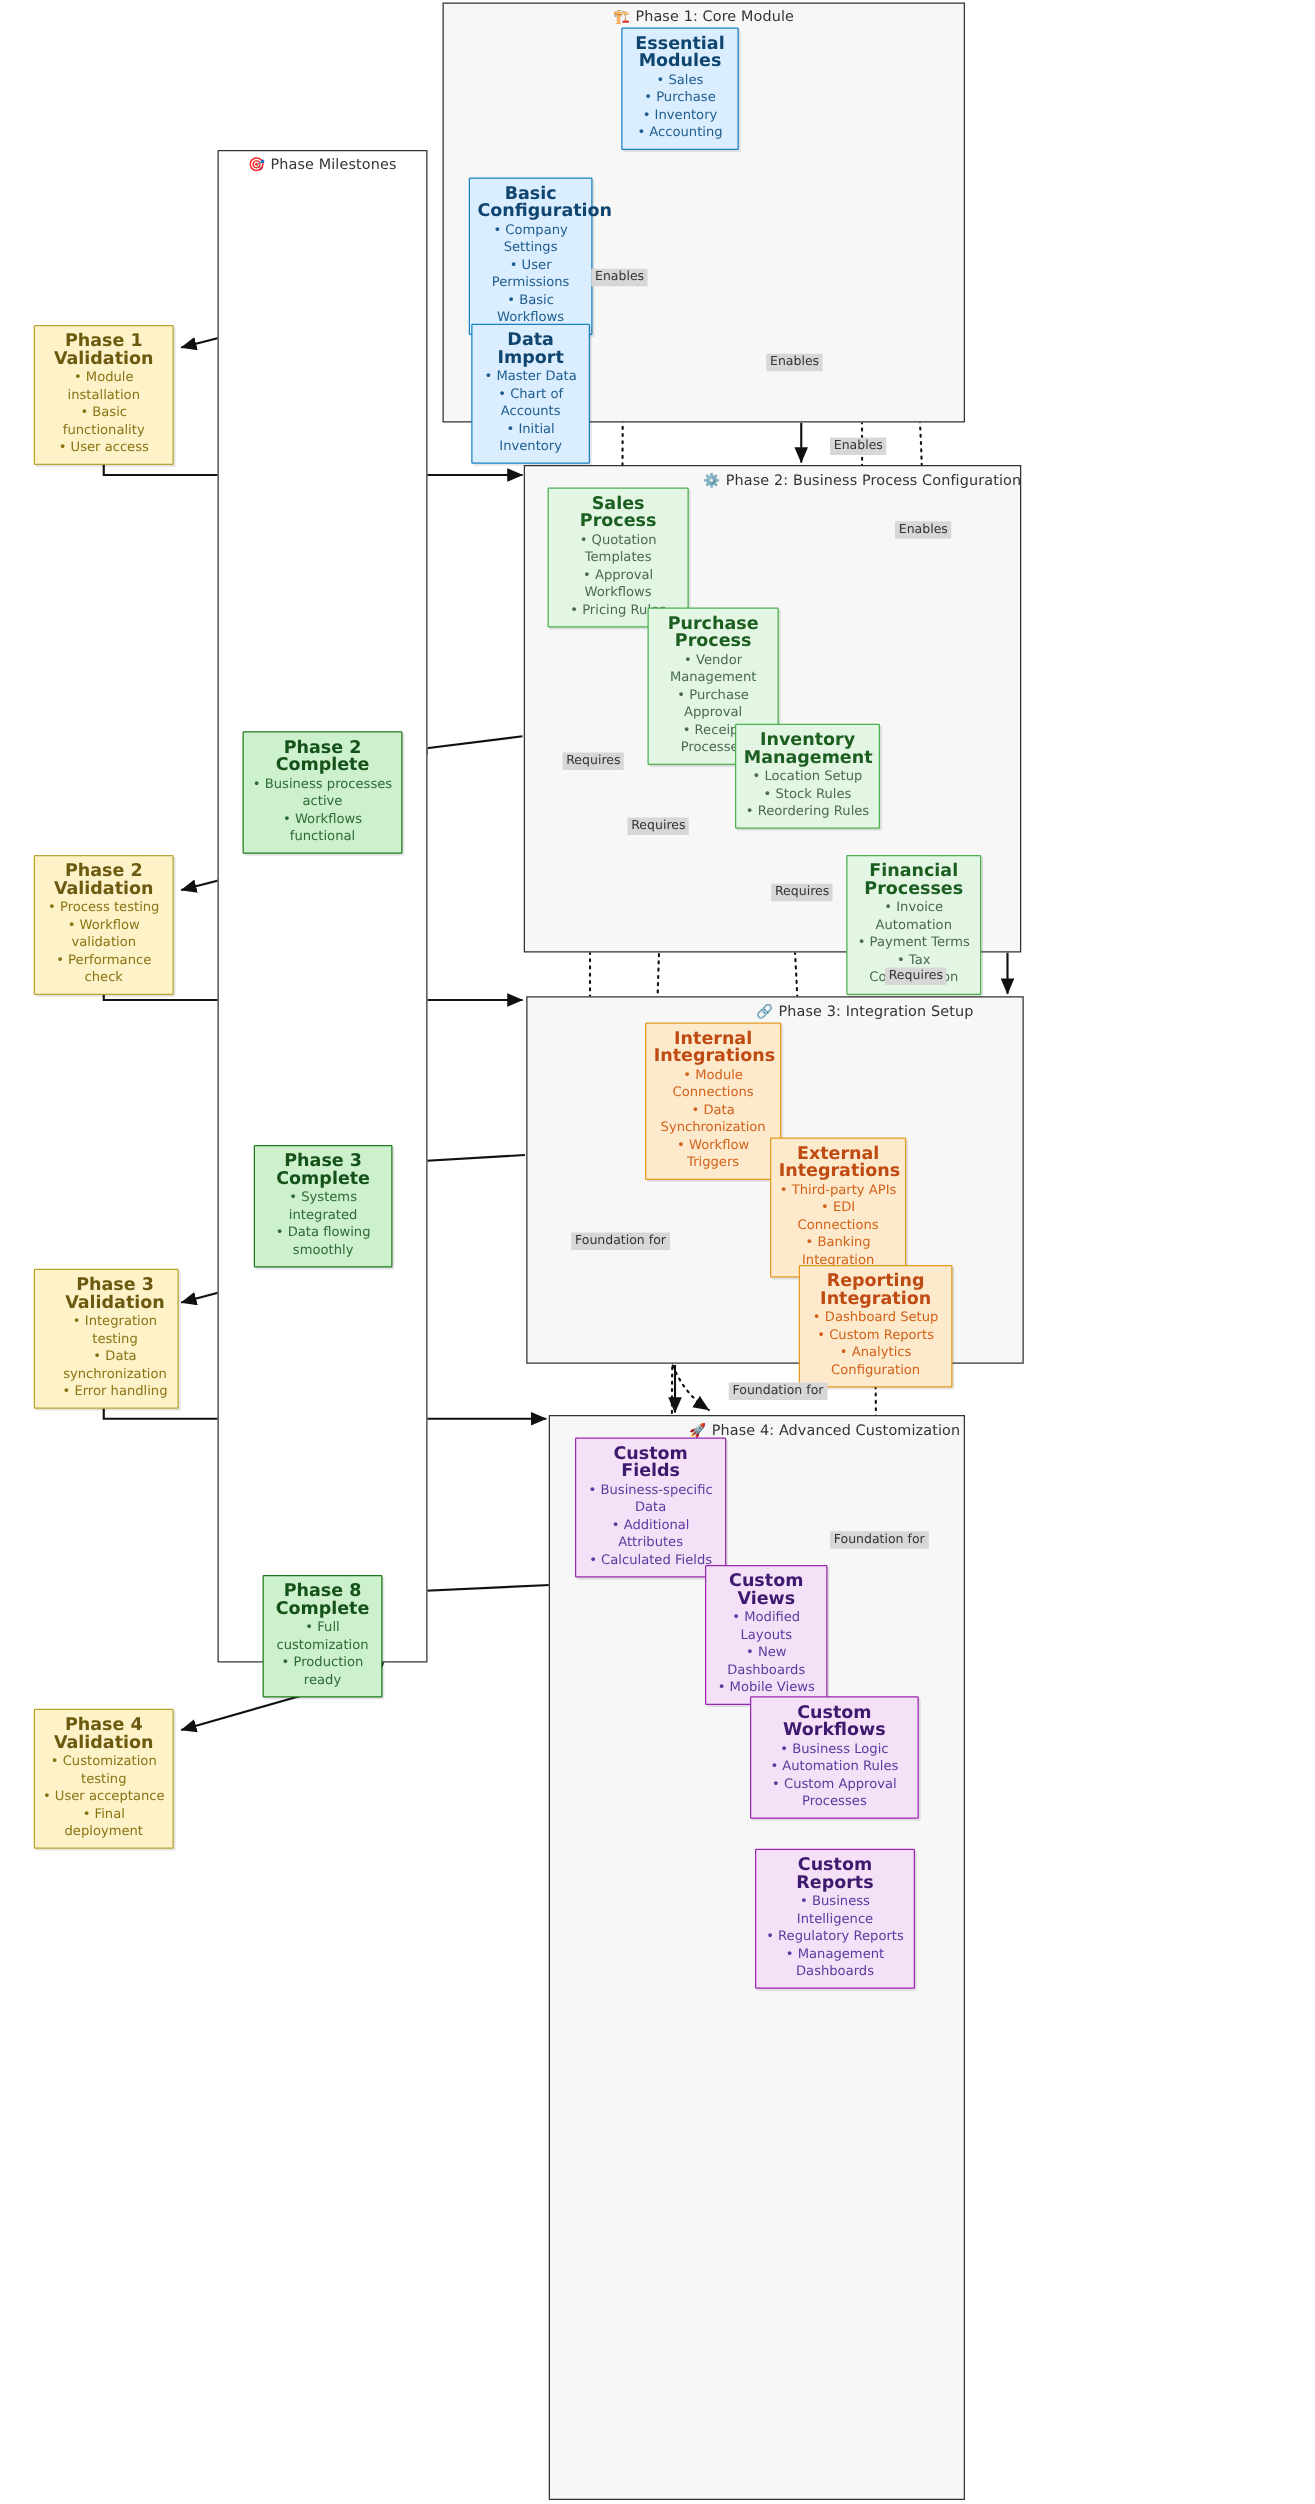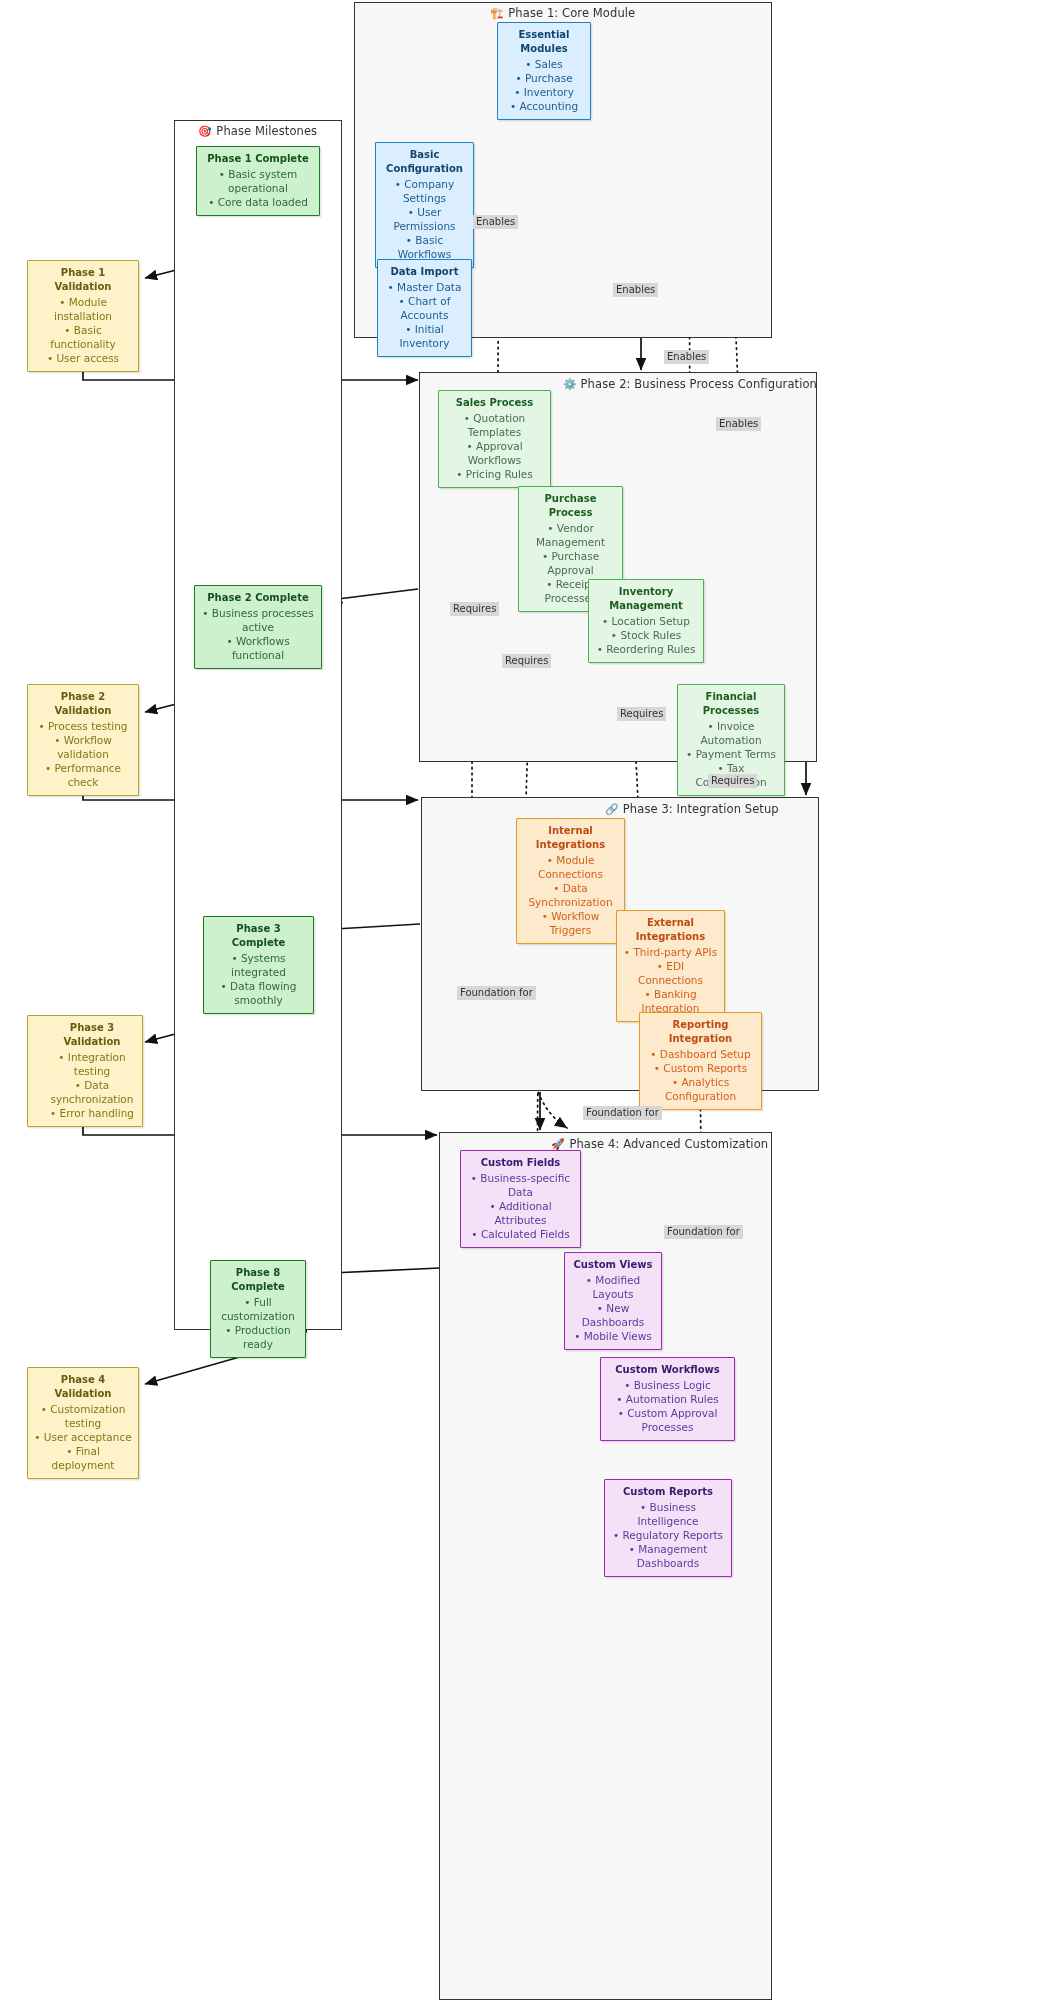--- a/index.html
+++ b/index.html
@@ -11,21 +11,21 @@
   .sub{position:absolute;box-sizing:border-box;border:1.4px solid #333;background:#f7f7f7;}
   .sub.plain{background:#ffffff;padding-left:18px;}
   .sub-title{position:absolute;top:5px;width:100%;text-align:center;font-size:11.5px;color:#333;
              letter-spacing:.1px;line-height:13px;}
   .sub-title .emj{font-size:11px;}
 
   
   .node{position:absolute;box-sizing:border-box;border-width:1.6px;border-style:solid;
         text-align:center;padding:5px 6px 6px 6px;border-radius:1px;
         box-shadow:1.5px 1.5px 0 rgba(0,0,0,.10);}
-  .node .t{font-weight:bold;font-size:10px;line-height:14px;margin-bottom:1px;}
+  .node .t{font-weight:bold;font-size:14px;line-height:14px;margin-bottom:1px;}
   .node .it{font-size:10.5px;line-height:14px;}
 
   .n-blue{background:#dbeeff;border-color:#1a81c4;}
   .n-blue .t{color:#10456f;} .n-blue .it{color:#1f5d8f;}
   .n-green{background:#e3f6e3;border-color:#4caf50;}
   .n-green .t{color:#1b5e20;} .n-green .it{color:#4a6b52;}
   .n-mile{background:#cdf0cd;border-color:#1e7a1e;}
   .n-mile .t{color:#14521a;} .n-mile .it{color:#2f6b36;}
   .n-orange{background:#fde9cc;border-color:#e59b20;text-align:center;}
   .n-orange .t{color:#bf4a12;} .n-orange .it{color:#d2621a;}
@@ -230,25 +230,20 @@
     <div class="it">• Custom Approval Processes</div>
   </div>
 
   <div class="node n-purple" style="left:604px;top:1479px;width:128px;">
     <div class="t">Custom Reports</div>
     <div class="it">• Business Intelligence</div>
     <div class="it">• Regulatory Reports</div>
     <div class="it">• Management Dashboards</div>
   </div>
 
-  <div class="node n-mile" style="left:196px;top:146px;width:124px;">
-    <div class="t">Phase 1 Complete</div>
-    <div class="it">• Basic system operational</div>
-    <div class="it">• Core data loaded</div>
-  </div>
   <div class="node n-mile" style="left:194px;top:585px;width:128px;">
     <div class="t">Phase 2 Complete</div>
     <div class="it">• Business processes active</div>
     <div class="it">• Workflows functional</div>
   </div>
   <div class="node n-mile" style="left:203px;top:916px;width:111px;">
     <div class="t">Phase 3 Complete</div>
     <div class="it">• Systems integrated</div>
     <div class="it">• Data flowing smoothly</div>
   </div>

